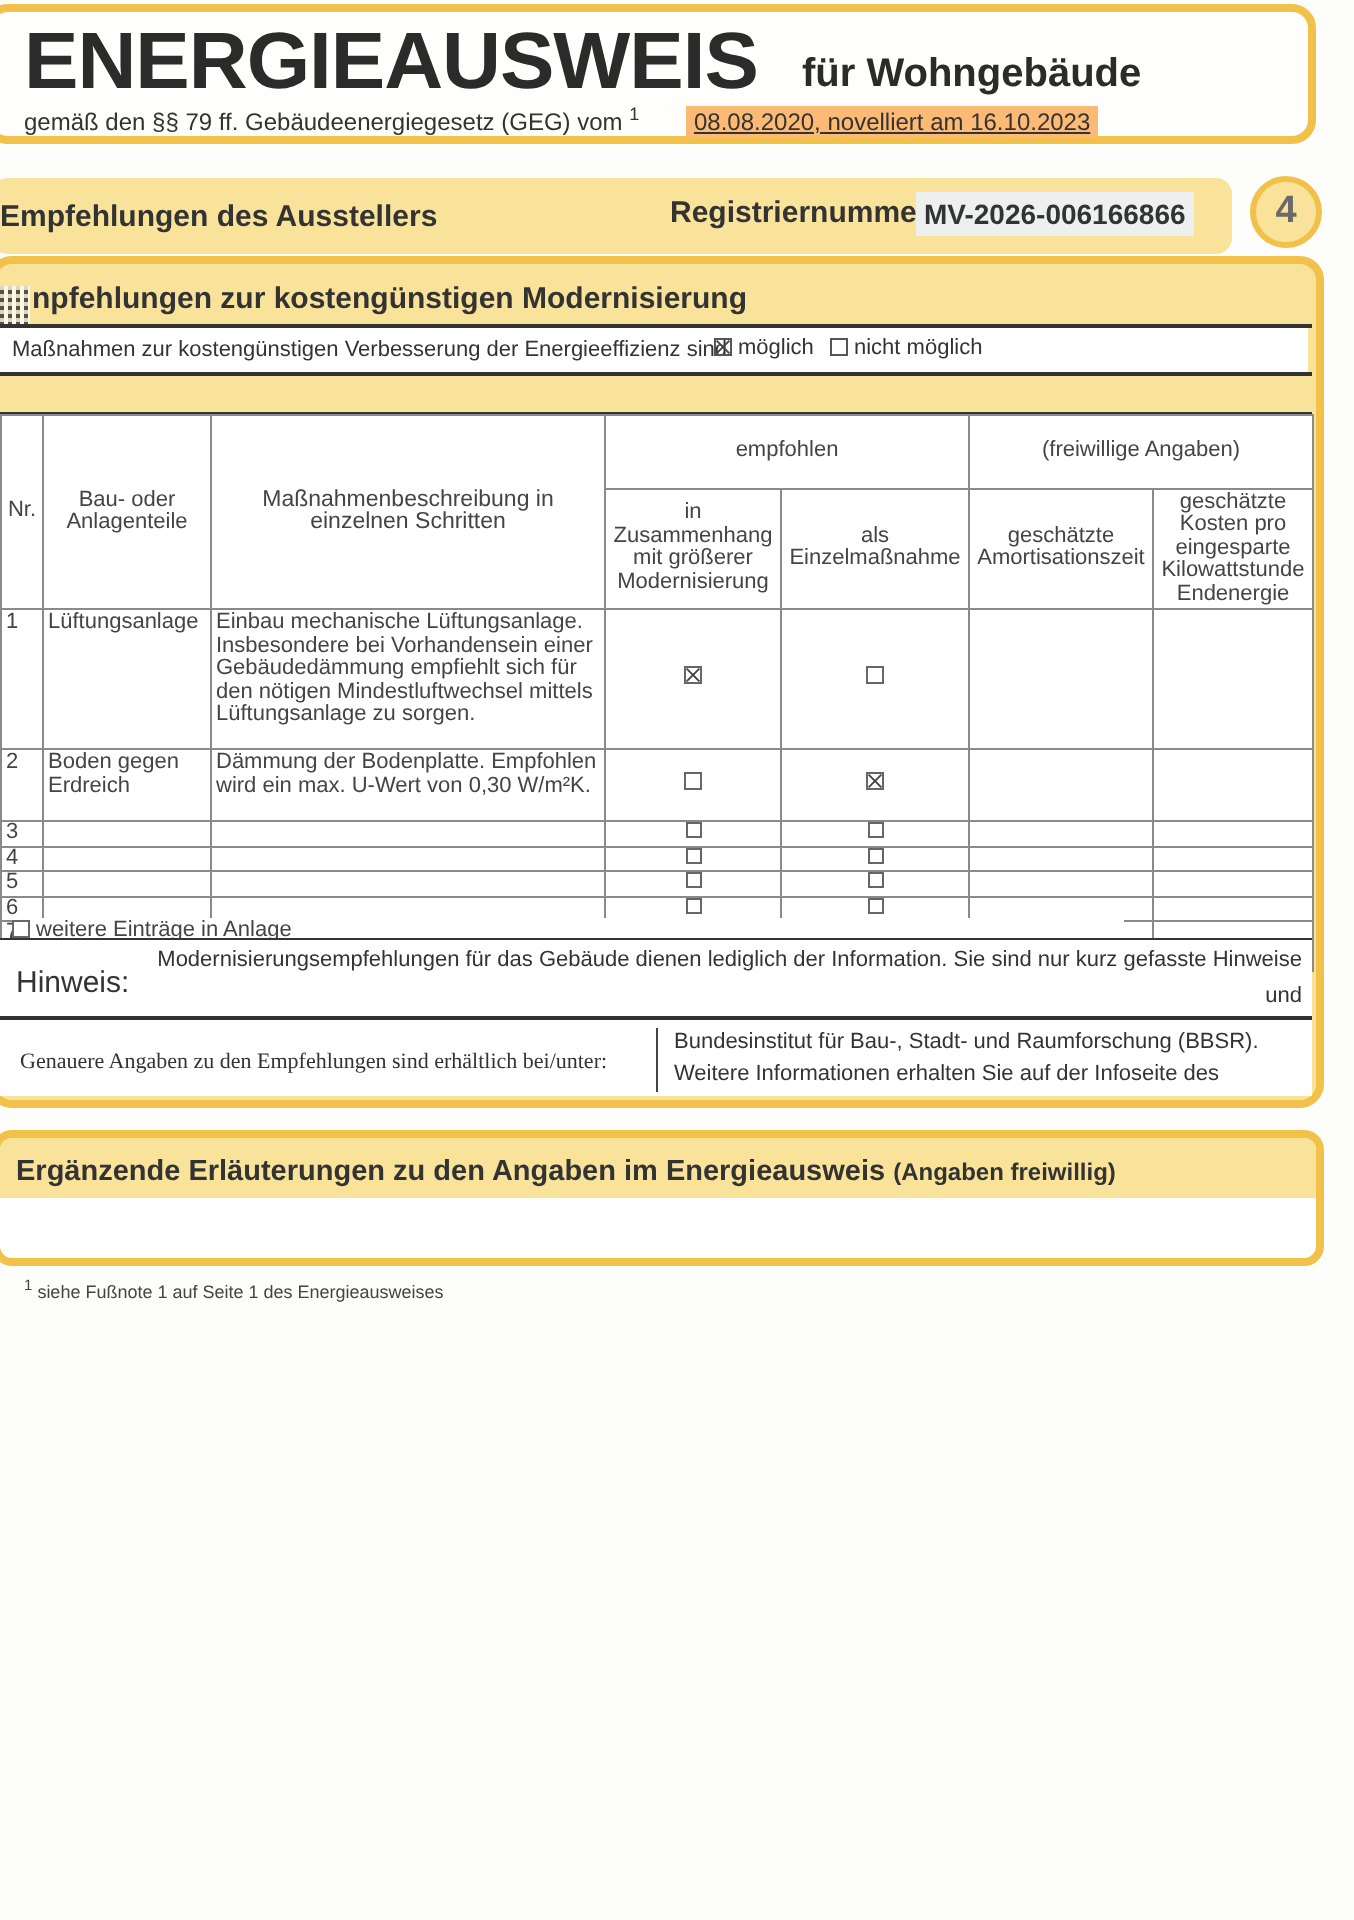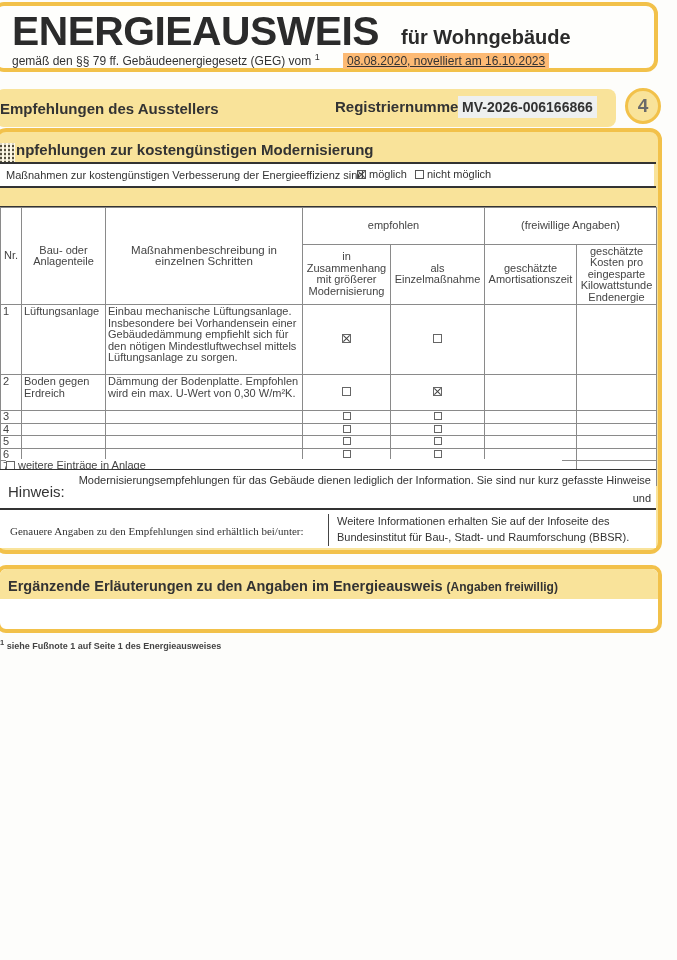--- a/index.html
+++ b/index.html
@@ -135,21 +135,21 @@
   
   .supp-panel {
     position: absolute; left: -4px; top: 565px; width: 666px; height: 68px;
     border: 4px solid #f2c14a; border-radius: 10px; background: #fff; overflow: hidden;
   }
   .supp-bar { position: absolute; left: 0; top: 0; width: 100%; height: 30px; background: #f9e39a; }
   .supp-title {
     position: absolute; left: 8px; top: 9px; font-size: 14.5px; font-weight: bold; color: #333;
   }
   .supp-title small { font-size: 12px; }
-  .footnote { position: absolute; left: 0; top: 638px; font-size: 9px; color: #444; font-weight: bold; }
+  .footnote { position: absolute; left: 12px; top: 638px; font-size: 9px; color: #444; }
 </style>
 </head>
 <body>
 
 <div class="header-box"></div>
 <div class="title-main">ENERGIEAUSWEIS</div>
 <div class="title-sub">für Wohngebäude</div>
 <div class="legal-line">
   <span>gemäß den §§ 79 ff. Gebäudeenergiegesetz (GEG) vom</span>
   <sup>1</sup>
@@ -311,22 +311,22 @@
     <div>Modernisierungsempfehlungen für das Gebäude dienen lediglich der Information. Sie sind nur kurz gefasste Hinweise und</div>
     <div>kein Ersatz für eine Energieberatung.</div>
   </div>
 </div>
 <div class="rule" style="left:0;top:508px;width:656px;"></div>
 
 <div class="info-row">
   <div class="info-left">Genauere Angaben zu den Empfehlungen sind erhältlich bei/unter:</div>
   <div class="info-divider"></div>
   <div class="info-right">
+    <div>Bundesinstitut für Bau-, Stadt- und Raumforschung (BBSR).</div>
     <div>Weitere Informationen erhalten Sie auf der Infoseite des</div>
-    <div>Bundesinstitut für Bau-, Stadt- und Raumforschung (BBSR).</div>
   </div>
 </div>
 
 <div class="supp-panel">
   <div class="supp-bar"></div>
   <div class="supp-title">
     <span>Ergänzende Erläuterungen zu den Angaben im Energieausweis</span>
     <small>(Angaben freiwillig)</small>
   </div>
 </div>

